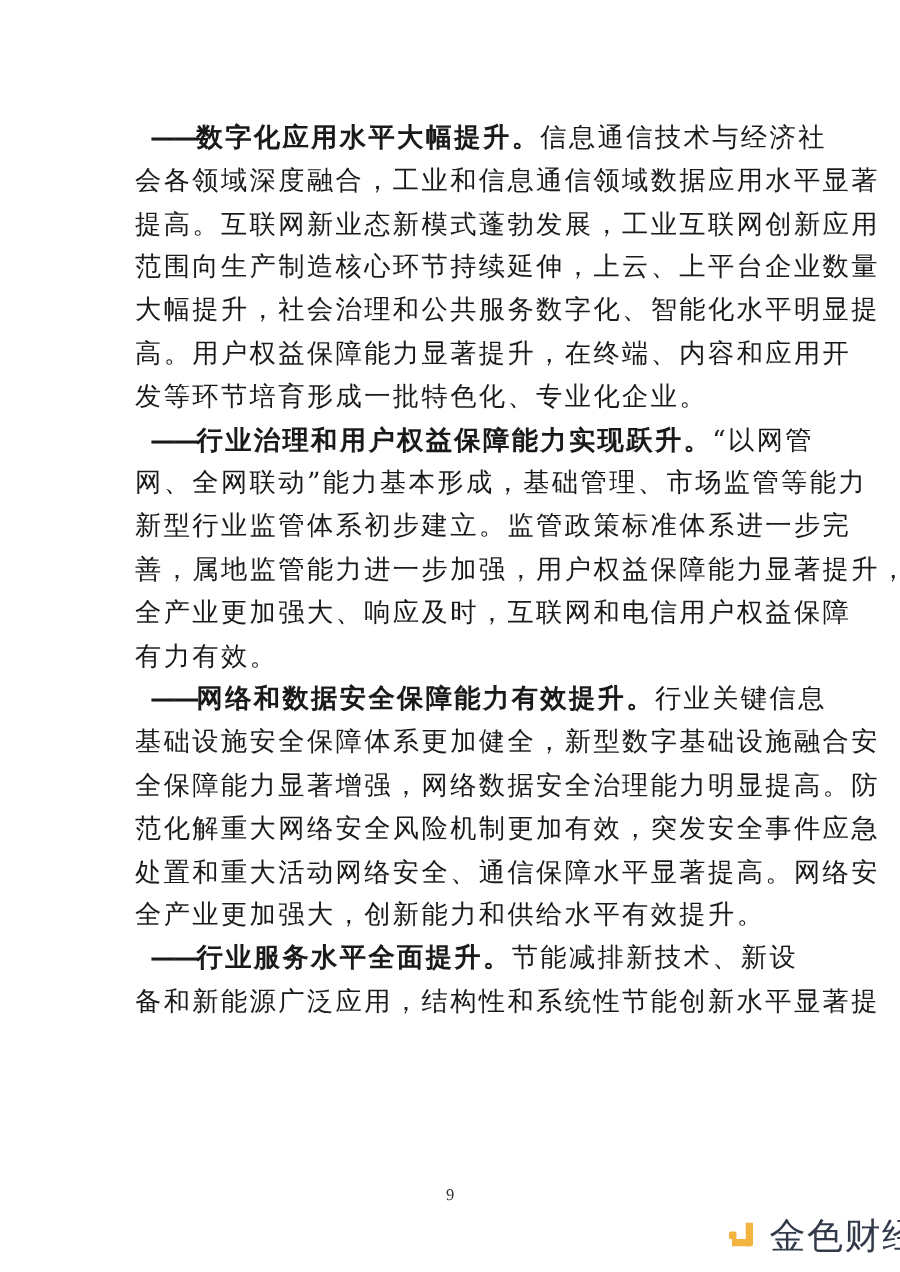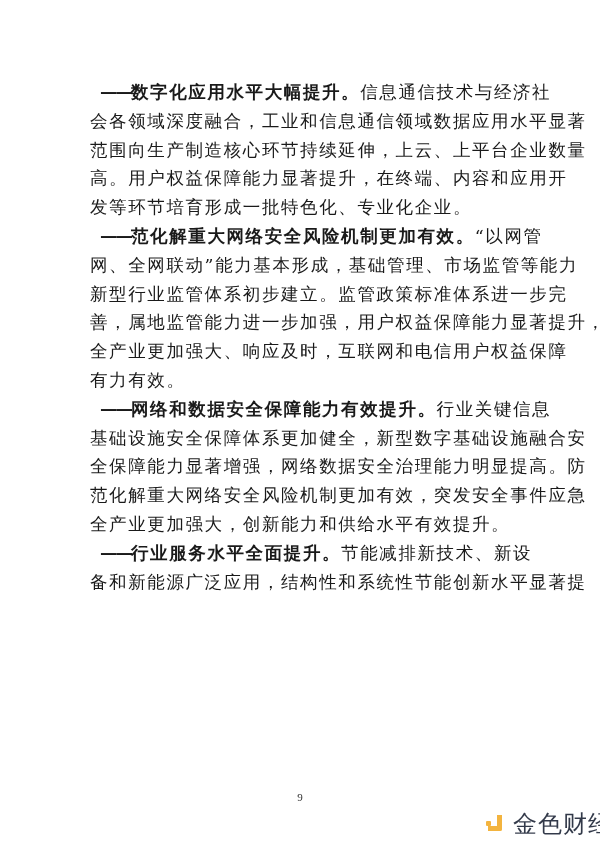--- a/index.html
+++ b/index.html
@@ -101,39 +101,42 @@
   </style>
 </head>
 <body>
 
 <div class="page">
   <div class="body-text">
 
     <div>
       <span class="line"><span class="dash">——</span><span class="lead">数字化应用水平大幅提升。</span><span>信息通信技术与经济社</span></span>
       <span class="line">会各领域深度融合，工业和信息通信领域数据应用水平显著</span>
+      <span class="line">提高。互联网新业态新模式蓬勃发展，工业互联网创新应用</span>
       <span class="line">范围向生产制造核心环节持续延伸，上云、上平台企业数量</span>
+      <span class="line">大幅提升，社会治理和公共服务数字化、智能化水平明显提</span>
       <span class="line">高。用户权益保障能力显著提升，在终端、内容和应用开</span>
       <span class="line last">发等环节培育形成一批特色化、专业化企业。</span>
     </div>
 
     <div>
-      <span class="line"><span class="dash">——</span><span class="lead">范化解重大网络安全风险机制更加有效。</span><span>“以网管</span></span>
+      <span class="line"><span class="dash">——</span><span class="lead">行业治理和用户权益保障能力实现跃升。</span><span>“以网管</span></span>
       <span class="line">网、全网联动”能力基本形成，基础管理、市场监管等能力</span>
       <span class="line">新型行业监管体系初步建立。监管政策标准体系进一步完</span>
       <span class="line">善，属地监管能力进一步加强，用户权益保障能力显著提升，</span>
       <span class="line">全产业更加强大、响应及时，互联网和电信用户权益保障</span>
       <span class="line last">有力有效。</span>
     </div>
 
     <div>
       <span class="line"><span class="dash">——</span><span class="lead">网络和数据安全保障能力有效提升。</span><span>行业关键信息</span></span>
       <span class="line">基础设施安全保障体系更加健全，新型数字基础设施融合安</span>
       <span class="line">全保障能力显著增强，网络数据安全治理能力明显提高。防</span>
       <span class="line">范化解重大网络安全风险机制更加有效，突发安全事件应急</span>
+      <span class="line">处置和重大活动网络安全、通信保障水平显著提高。网络安</span>
       <span class="line last">全产业更加强大，创新能力和供给水平有效提升。</span>
     </div>
 
     <div>
       <span class="line"><span class="dash">——</span><span class="lead">行业服务水平全面提升。</span><span>节能减排新技术、新设</span></span>
       <span class="line">备和新能源广泛应用，结构性和系统性节能创新水平显著提</span>
     </div>
 
   </div>
 

